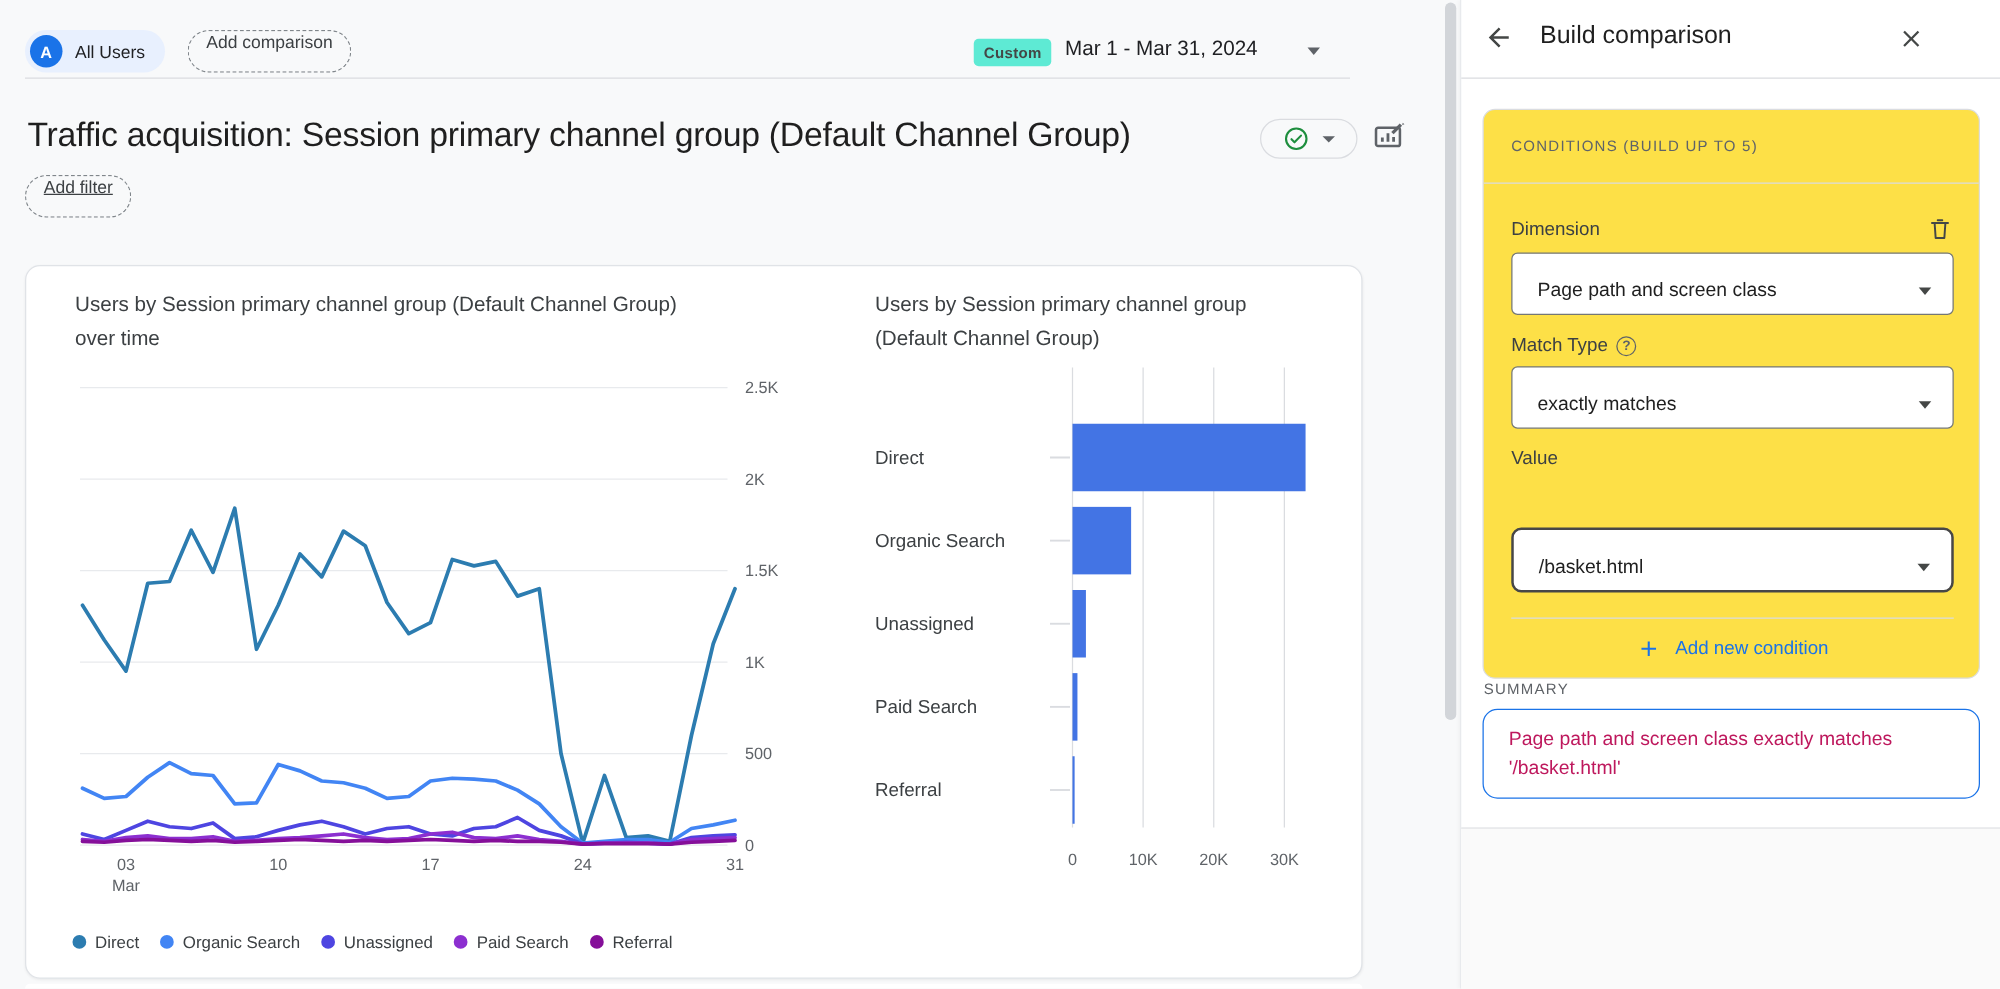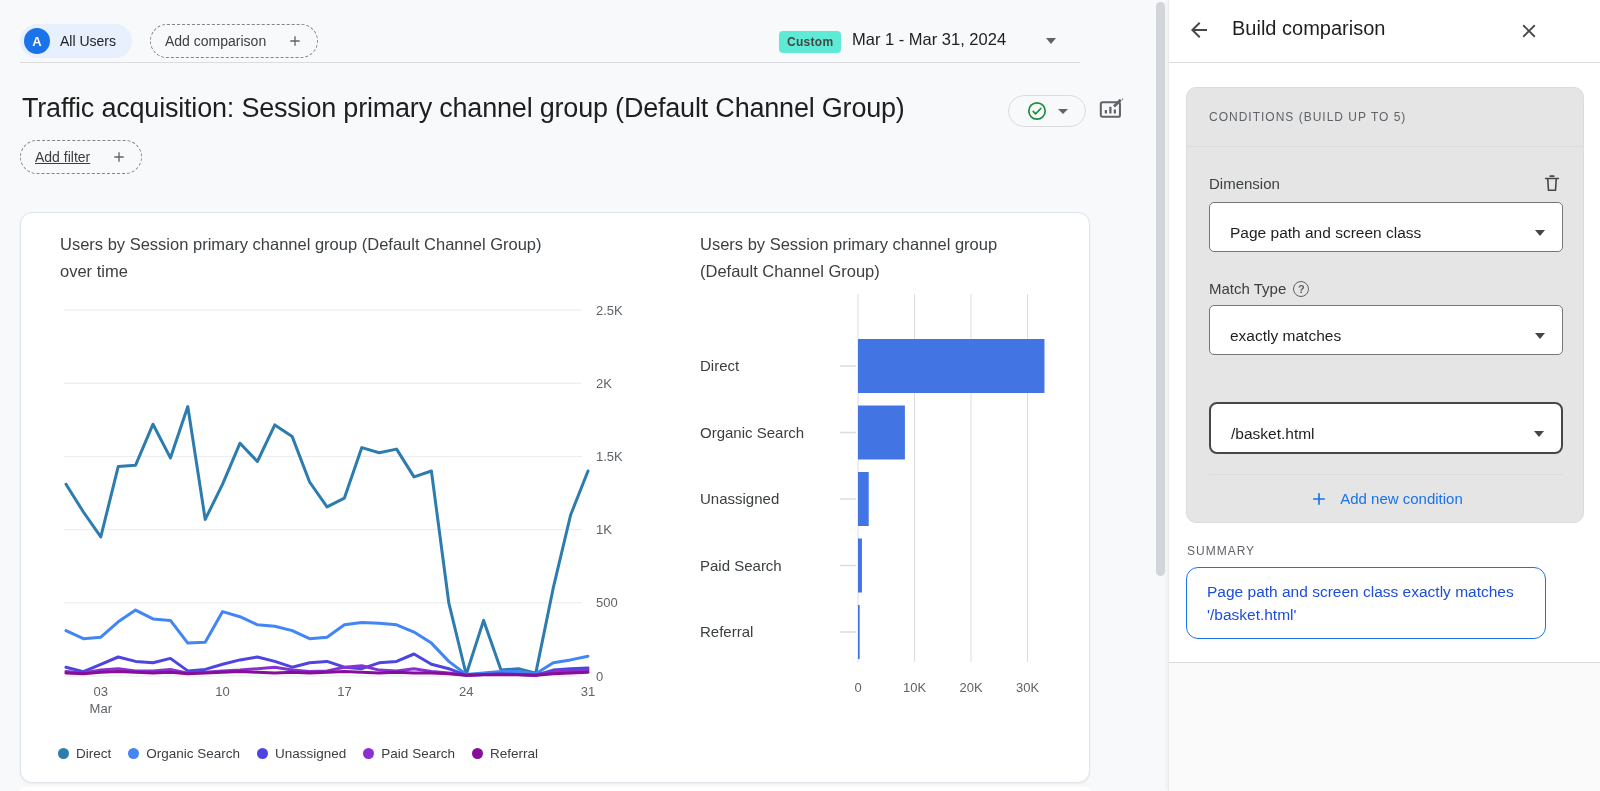--- a/index.html
+++ b/index.html
@@ -7,21 +7,21 @@
   #app { position:relative; width:1600px; height:791px; background:#f8f9fa; overflow:hidden; }
   .abs { position:absolute; }
 
   
   .chip-users { left:20px; top:24px; height:34px; background:#e8f0fe; border-radius:17px;
     display:flex; align-items:center; gap:10px; padding:0 16px 0 4px; cursor:pointer; }
   .avatar { width:26px; height:26px; border-radius:50%; background:#1a73e8; color:#fff;
     font-size:13px; font-weight:700; display:flex; align-items:center; justify-content:center; }
   .chip-users .lbl { font-size:14px; font-weight:500; color:#202124; }
   .chip-dashed { height:34px; border:1px dashed #80868b; border-radius:17px; display:flex;
-    align-items:center; gap:21px; padding:0 14px; font-size:14px; font-weight:500; color:#3c4043; cursor:pointer; }
+    align-items:center; gap:21px; padding:0 14px; font-size:14px; font-weight:500; color:#3c4043; cursor:pointer;flex-direction:column; }
   .plus-svg { width:16px; height:16px; fill:#5f6368; }
   .custom-chip { left:779px; top:31px; background:#5eead4; color:#444746; font-size:12px;
     font-weight:700; letter-spacing:.3px; padding:4px 8px; border-radius:4px; }
   .date-text { left:852px; top:30px; font-size:16.5px; color:#202124; }
   .caret { width:0; height:0; border-left:5px solid transparent; border-right:5px solid transparent;
     border-top:6px solid #5f6368; }
   .divider-top { left:20px; top:62px; width:1060px; height:1px; background:#dadce0; }
 
   
   .report-title { left:22px; top:93px; width:985px; font-size:27px; color:#1f1f1f; letter-spacing:-.2px; }
@@ -48,38 +48,38 @@
   .scroll-thumb { left:1156px; top:2px; width:9px; height:574px; background:#d2d5d9; border-radius:5px; cursor:pointer; }
 
   
   .panel { left:1168px; top:0; width:432px; height:791px; background:#fff;
     border-left:1px solid #e8eaed; box-shadow:-1px 0 4px rgba(0,0,0,.05); }
   .panel .abs { position:absolute; }
   .back-btn { left:16px; top:16px; width:28px; height:28px; cursor:pointer; display:flex; align-items:center; justify-content:center; }
   .panel-title { left:63px; top:17px; font-size:20px; color:#1f1f1f; }
   .close-btn { left:346px; top:17px; width:28px; height:28px; cursor:pointer; display:flex; align-items:center; justify-content:center; }
   .panel-div { left:0; width:432px; height:1px; background:#dadce0; }
-  .cond-card { left:17px; top:87px; width:398px; border:1px solid #dadce0; border-radius:10px; background:#e5e5e5; }
+  .cond-card { left:17px; top:87px; width:398px; border:1px solid #dadce0; border-radius:10px; background:#fde047; }
   .cond-header { height:59px; display:flex; align-items:center; padding:0 22px;
     border-bottom:1px solid #dadce0; color:#5f6368; font-size:12px; letter-spacing:1px; }
   .cond-body { padding:0 20px 0 22px; }
   .row-between { margin-top:25px; display:flex; align-items:center; justify-content:space-between;text-align:right; }
   .field-label { font-size:15px; color:#3c4043; }
   .select { margin-top:8px; height:50px; border:1px solid #747775; border-radius:5px;
     display:flex; align-items:center; justify-content:space-between; padding:12px 17px 0 20px;
     font-size:15.5px; color:#1f1f1f; cursor:pointer; background:#fff; }
   .select.focused { border:2px solid #474747; border-radius:8px; height:52px;margin-top:47px; }
-  .label-row { margin-top:28px; display:flex; align-items:center; gap:7px; }
+  .label-row { margin-top:16px; display:flex; align-items:center; gap:7px; }
   .help-circle { width:16px; height:16px; border:1.5px solid #5f6368; border-radius:50%;
     color:#5f6368; font-size:11px; font-weight:700; display:flex; align-items:center; justify-content:center; cursor:pointer; }
   .add-cond { margin-top:20px; border-top:1px solid #dadce0; height:48px; display:flex;
     align-items:center; justify-content:center; gap:11px; color:#1a73e8; font-size:15px; font-weight:500; cursor:pointer; }
   .summary-label { left:18px; top:544px; font-size:12px; letter-spacing:1px; color:#5f6368; }
-  .summary-chip { left:17px; top:567px; width:360px; border:1.5px solid #1a73e8; border-radius:12px;
-    padding:12px 20px; font-size:15.5px; line-height:23px; color:#1d4ed8; }
+  .summary-chip { left:17px; top:567px; width:398px; border:1.5px solid #1a73e8; border-radius:12px;
+    padding:12px 20px; font-size:15.5px; line-height:23px; color:#be185d; }
   .panel-bottom { left:0; top:663px; width:432px; height:128px; background:#fafafa; }
   .trash-btn { cursor:pointer; width:22px; height:22px; }
   svg text { font-family:"Liberation Sans", sans-serif; }
 </style>
 </head>
 <body>
 
 <div id="app">
 
   <div class="abs chip-users">
@@ -225,20 +225,23 @@
           <span class="caret" style="border-top-color:#444746;"></span>
         </div>
         <div class="label-row">
           <span class="field-label">Match Type</span>
           <span class="help-circle">?</span>
         </div>
         <div class="select">
           <span>exactly matches</span>
           <span class="caret" style="border-top-color:#444746;"></span>
         </div>
+        <div class="label-row" style="margin-top:15px;">
+          <span class="field-label">Value</span>
+        </div>
         <div class="select focused">
           <span>/basket.html</span>
           <span class="caret" style="border-top-color:#444746;"></span>
         </div>
         <div class="add-cond">
           <svg width="20" height="20" viewBox="0 0 24 24">
               <path d="M19 13h-6v6h-2v-6H5v-2h6V5h2v6h6z" fill="#1a73e8"></path>
             </svg>
           <span>Add new condition</span>
         </div>

